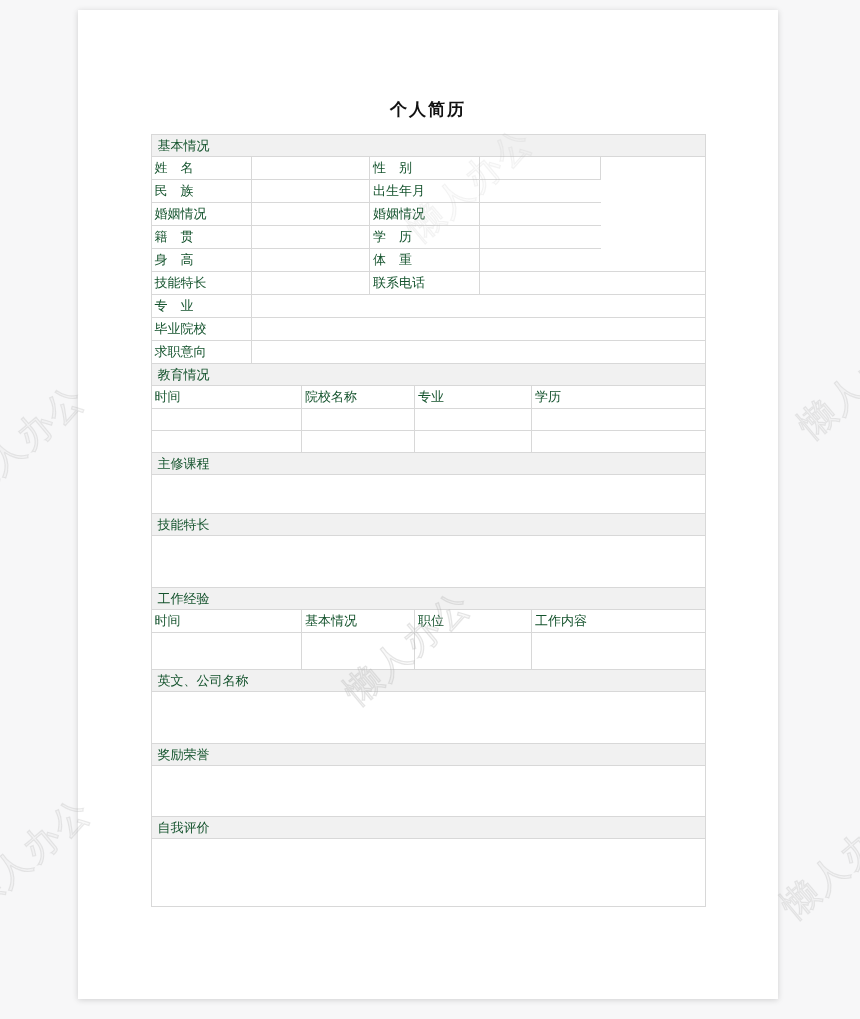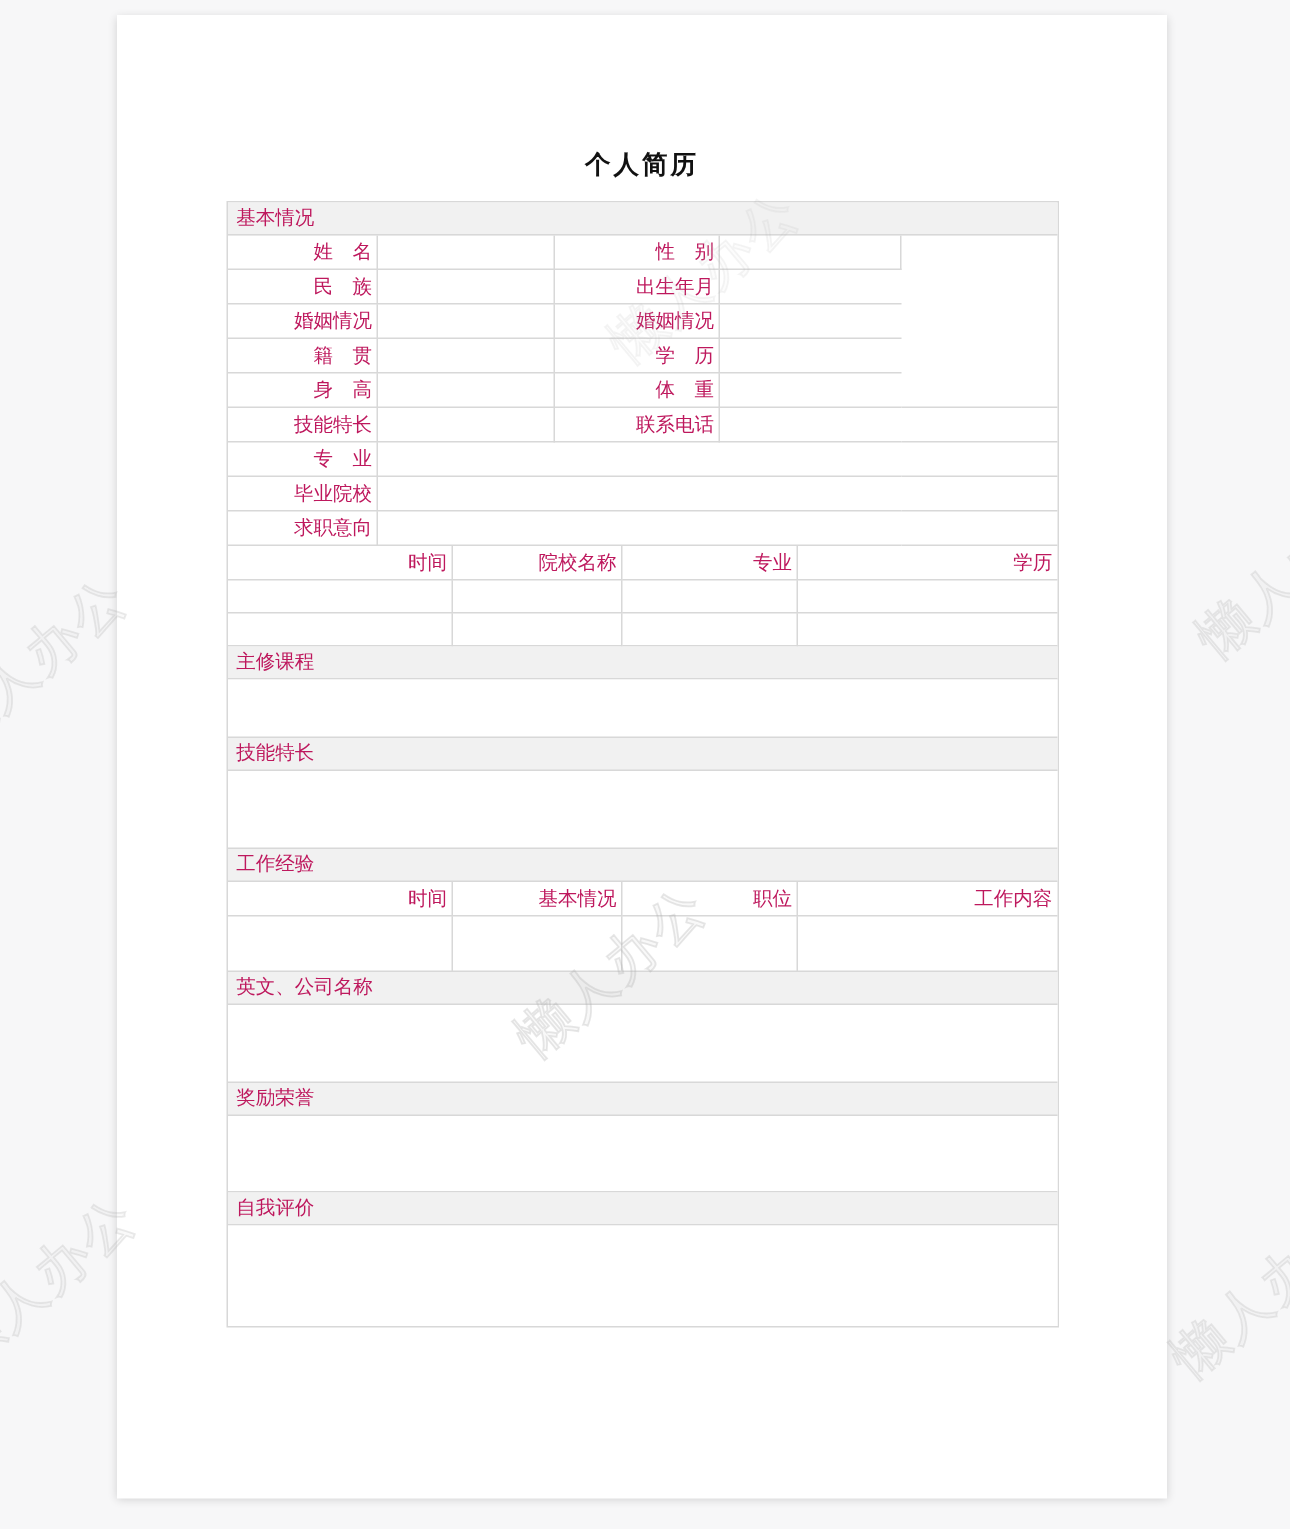--- a/index.html
+++ b/index.html
@@ -14,35 +14,35 @@
     background:#ffffff;
     box-shadow:0 1px 6px rgba(0,0,0,0.16);
   }
   .doc-title{
     padding-top:88px;text-align:center;
     font-size:17px;font-weight:bold;color:#111;letter-spacing:2px;
   }
   .form{
     width:553px;margin:13px auto 0;
     border:1px solid #d8d8d8;
-    font-size:13px;color:#be185d;
+    font-size:13px;color:#14532d;
     background:#fff;
   }
   .sec-header{
     background:#f1f1f1;
     border-bottom:1px solid #d8d8d8;
     padding:3px 6px 2px 6px;
     line-height:16px;height:16px;
     text-align:left;
   }
   table{border-collapse:collapse;width:100%;table-layout:fixed;}
   td{
     border-right:1px solid #d8d8d8;
     border-bottom:1px solid #d8d8d8;
-    height:22px;text-align:right;vertical-align:middle;
+    height:22px;text-align:left;vertical-align:middle;
     padding:0 3px;overflow:hidden;white-space:nowrap;margin-top:10px;
   }
   td:last-child{border-right:none;}
   table.edu td.empty{height:21px;}
   table.work td.empty{height:36px;}
   .area{border-bottom:1px solid #d8d8d8;background:#fff;}
   .area-courses{height:38px;}
   .area-skills{height:51px;}
   .area-english{height:51px;}
   .area-awards{height:50px;}
@@ -127,20 +127,21 @@
         <td>毕业院校</td>
         <td colspan="4"></td>
       </tr>
       <tr>
         <td>求职意向</td>
         <td colspan="4"></td>
       </tr>
     </tbody>
       </table>
 
+    <div class="sec-header">教育情况</div>
     <table class="edu">
       <colgroup>
           <col style="width:150px">
           <col style="width:113px">
           <col style="width:117px">
           <col style="width:173px">
         </colgroup>
       <tbody>
           <tr>
         <td>时间</td>

